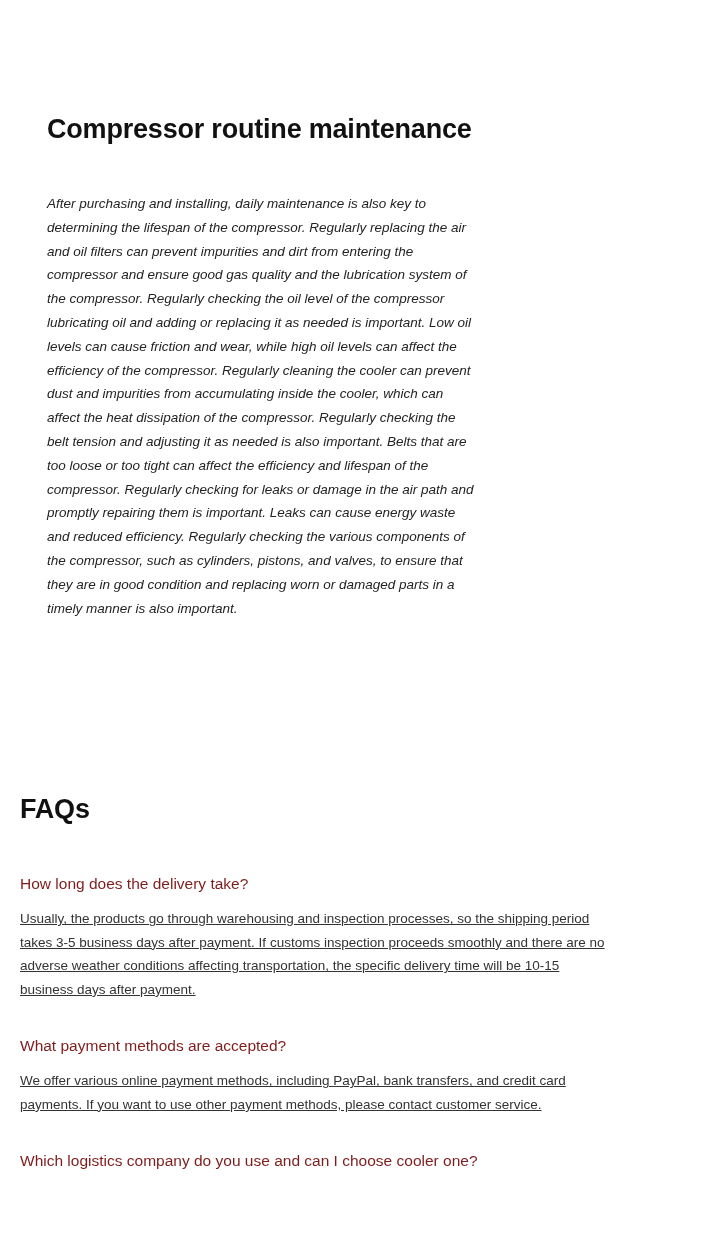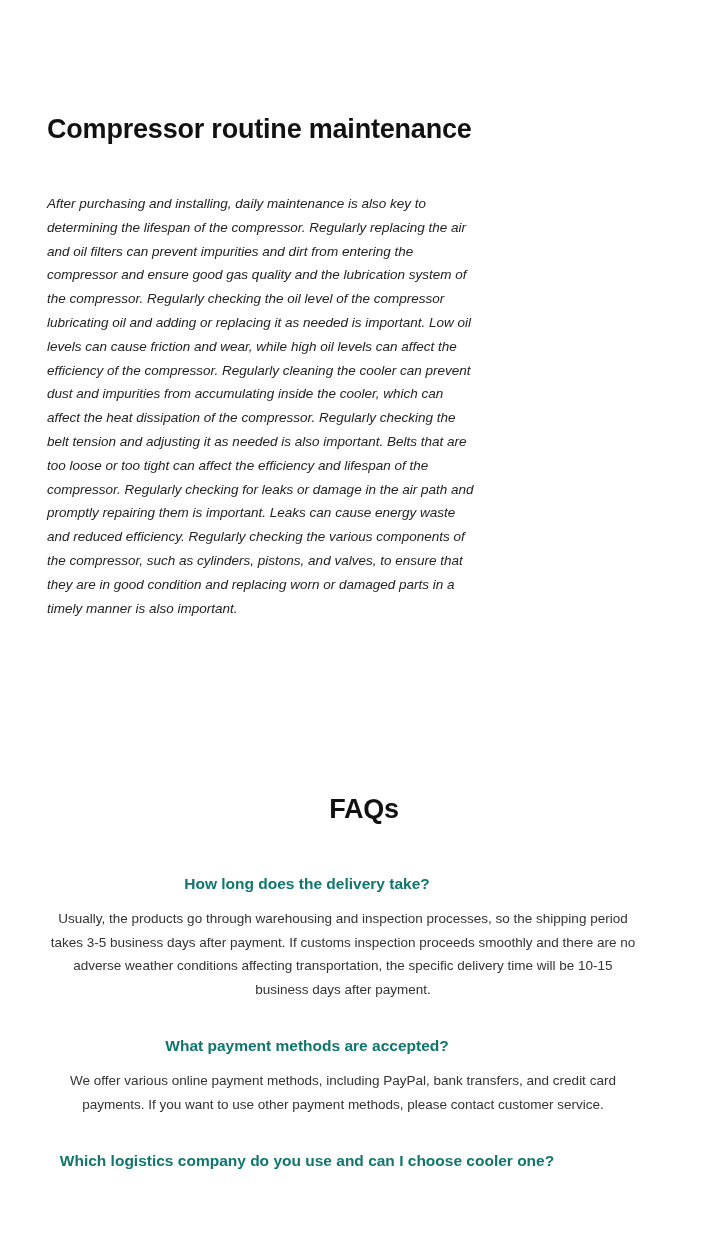--- a/index.html
+++ b/index.html
@@ -37,50 +37,50 @@
   p.body-copy {
     width: 427px;
     font-size: 13.5px;
     line-height: 23.8px;
     color: #232323;
     margin: 0;
     text-align: left;
     font-style: italic;
   }
   .section-faqs {
-    padding-left: 47px;
+    padding-left: 20px;
     padding-right: 47px;
     padding-top: 172px;
-    text-align: center;
   }
   h2.faq-title {
     font-size: 27px;
     line-height: 34px;
     font-weight: bold;
     letter-spacing: -0.2px;
     color: #111111;
     margin: 0 0 46px 0;
   }
   .faq-item {
     margin-bottom: 33px;
   }
   .faq-q {
     font-size: 15.5px;
     line-height: 24px;
-    font-weight: bold;
-    color: #0f766e;
+    font-weight: normal;
+    color: #7f1d1d;
     margin: 0 0 11px 0;
     max-width: 520px;
   }
   .faq-a {
     font-size: 13.5px;
     line-height: 23.5px;
     color: #333333;
     margin: 0;
     max-width: 592px;
+    text-decoration: underline;
   }
   .faq-item.last .faq-q {
     margin-bottom: 0;
   }
 </style>
 </head>
 <body>
 
 <div class="page">
 

